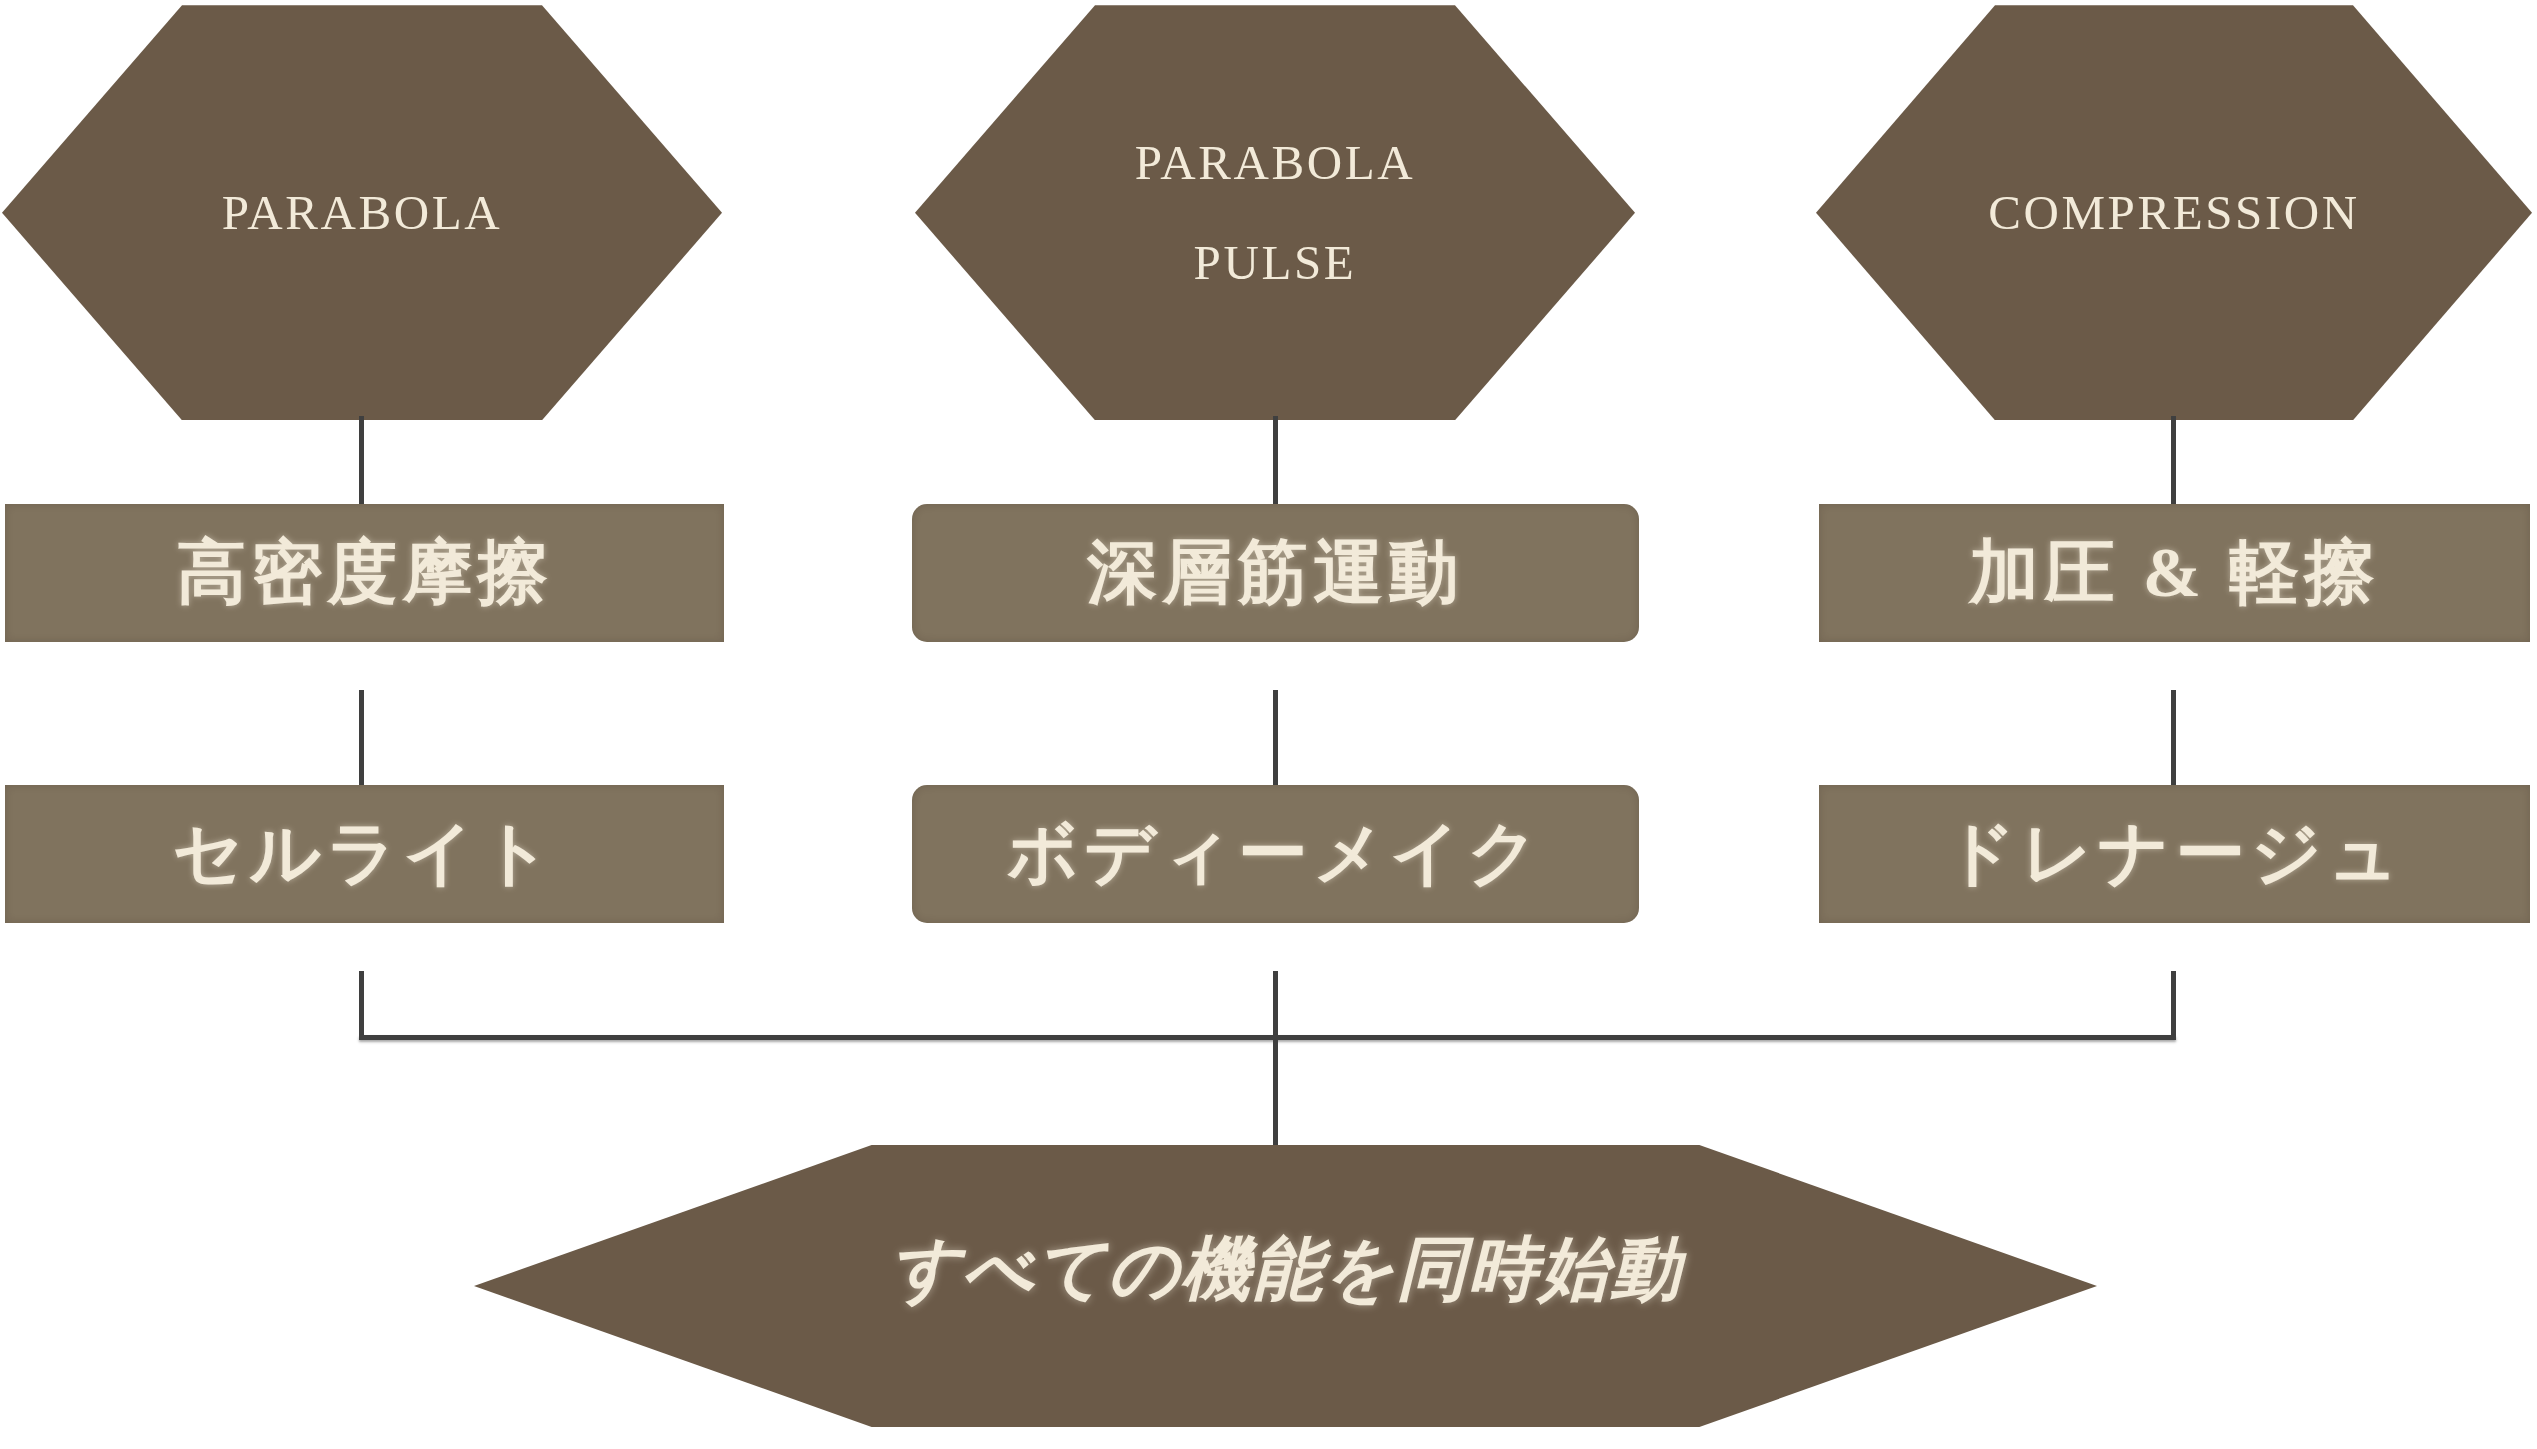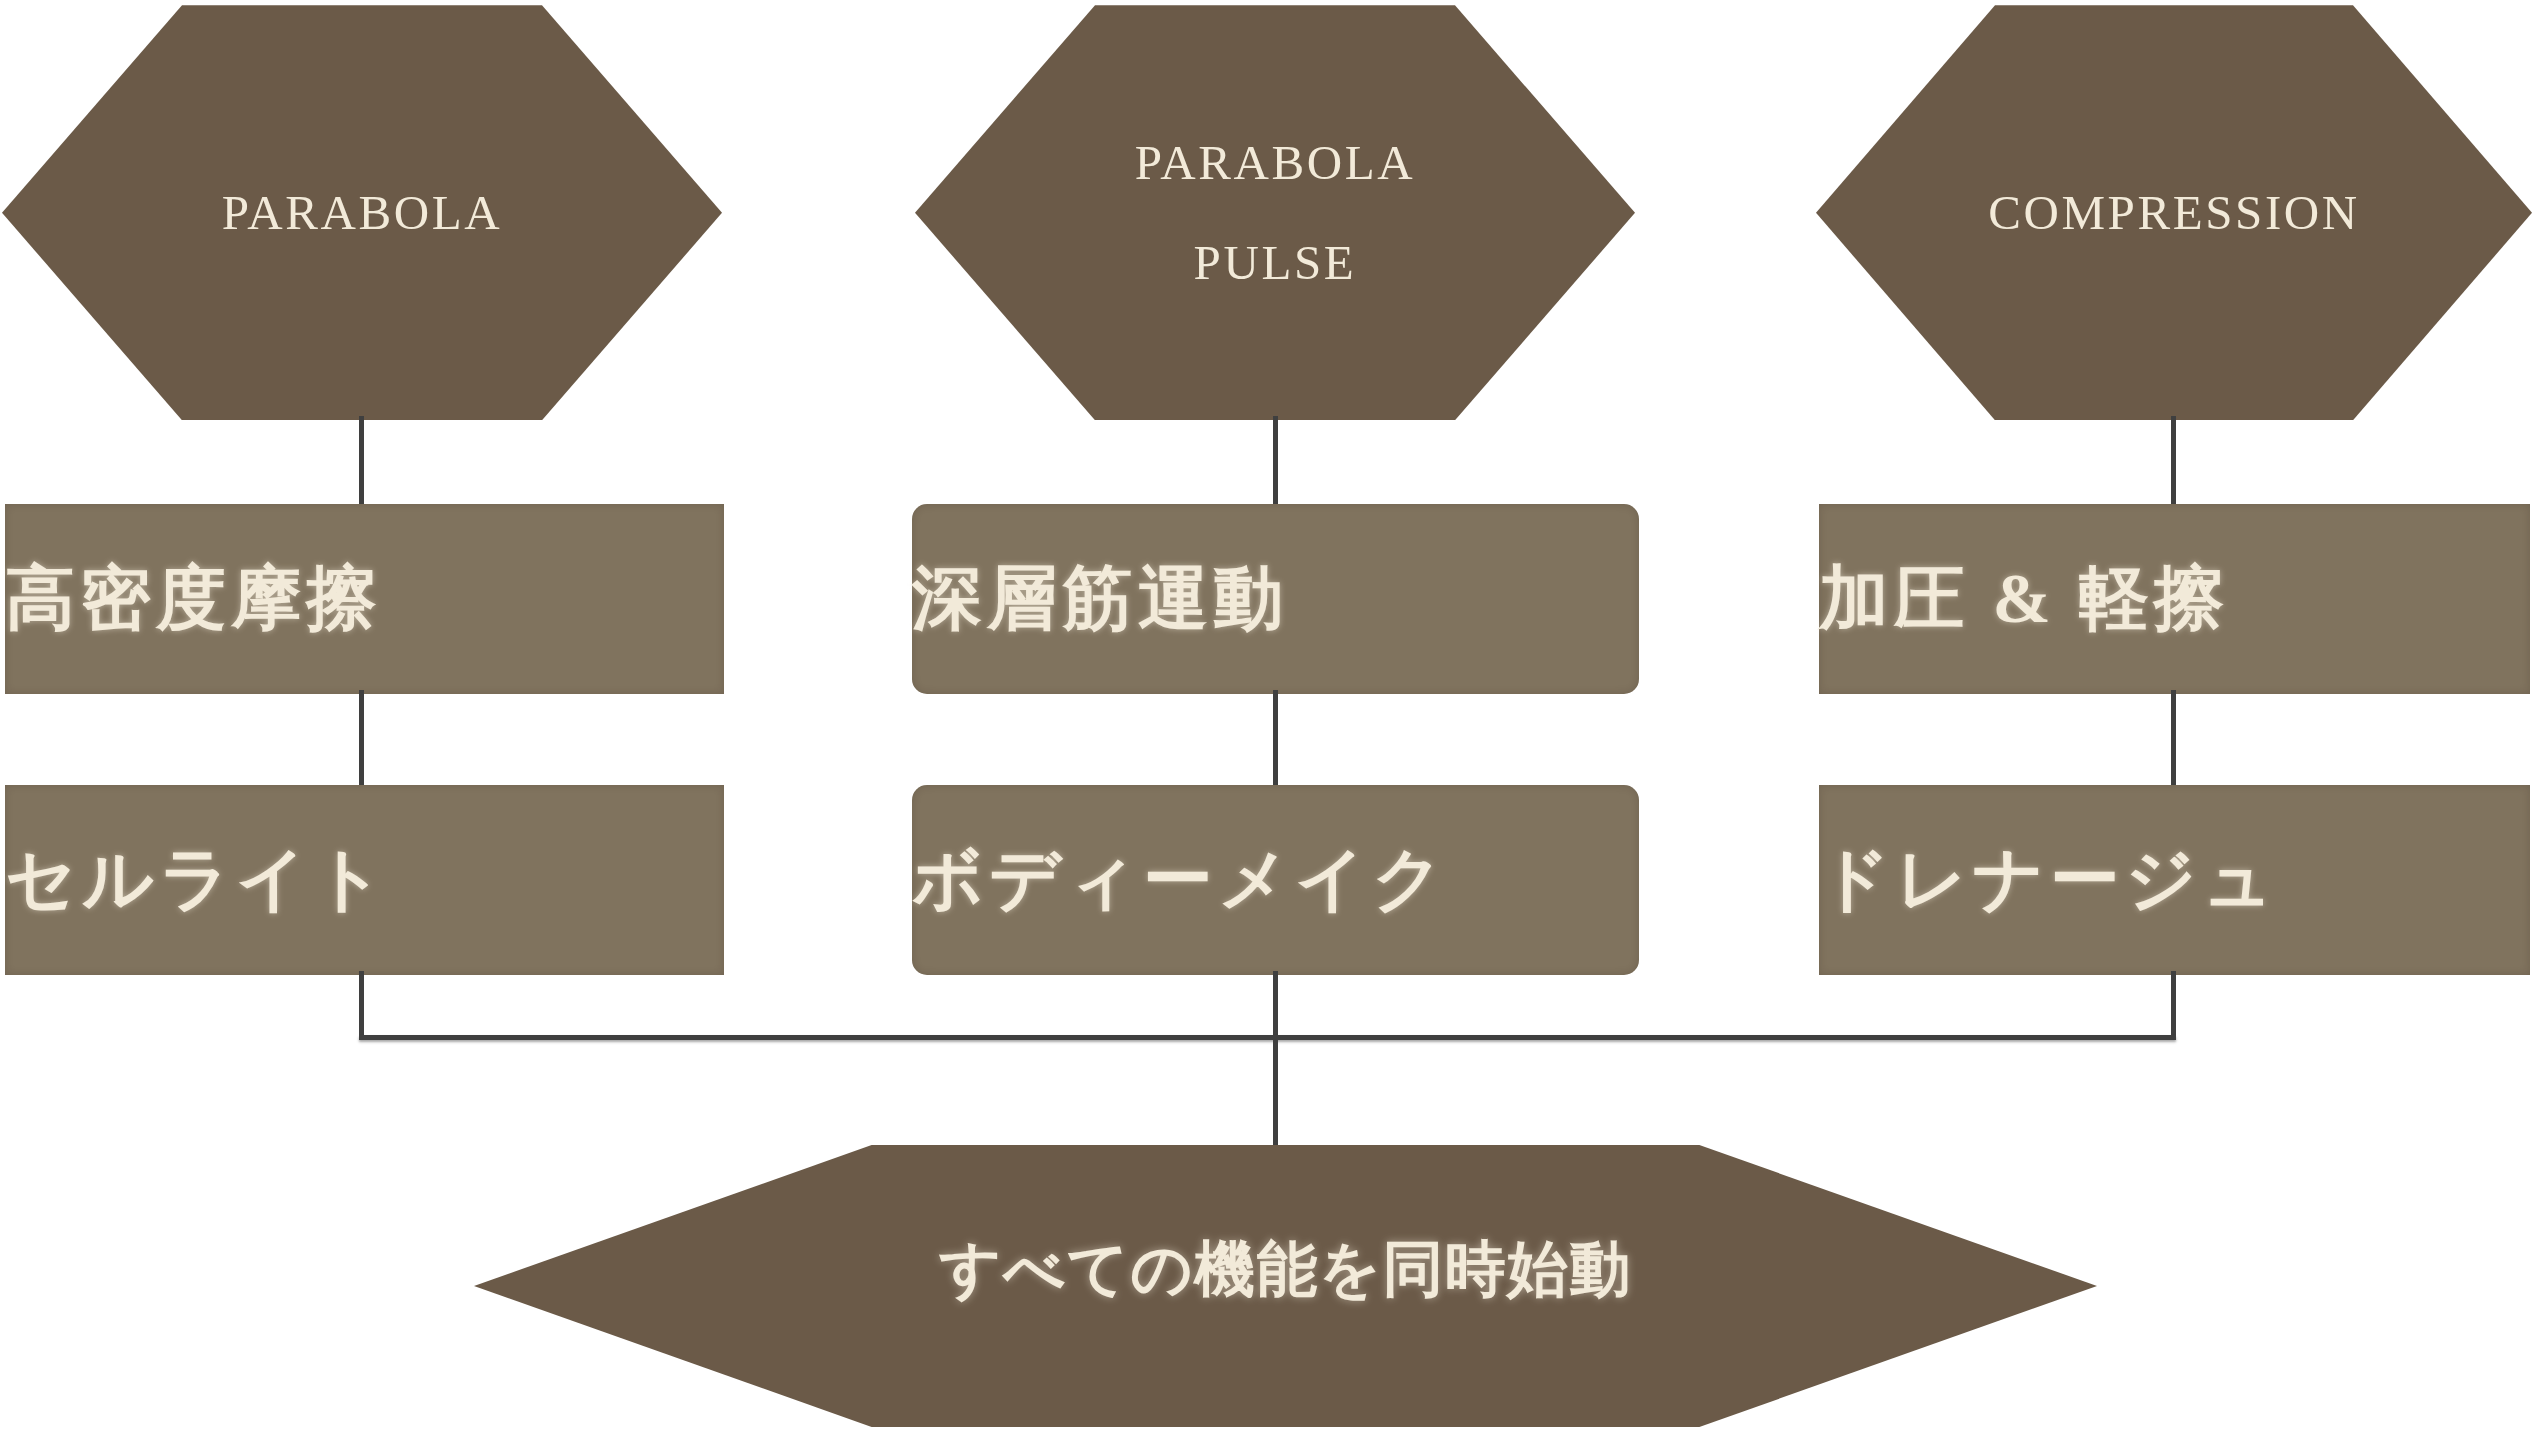--- a/index.html
+++ b/index.html
@@ -38,26 +38,26 @@
     font-size: 49px;
     line-height: 100px;
     letter-spacing: 2.6px;
     font-weight: normal;
   }
   .hex-label .line { display: block; }
 
   
   .box {
     position: absolute;
-    height: 190px;
+    height: 138px;
     background: var(--box, #80735e);
     box-shadow: inset 0 0 8px rgba(40, 30, 20, 0.18);
     display: flex;
     align-items: center;
-    justify-content: flex-start;
+    justify-content: center;
     text-align: center;
   }
   .row-function { top: 504px; }
   .row-target   { top: 785px; }
   .box-1 { left: 5.3px;    width: 719px; }
   .box-2 { left: 912px; width: 727px; border-radius: 15px; }
   .box-3 { left: 1819px; width: 711px; }
   .box-label {
     color: var(--text, #f2ead9);
     font-size: 70px;
@@ -99,26 +99,27 @@
     height: 282px;
     background: var(--hexagon, #6b5a48);
     clip-path: polygon(0% 50%, 24.5% 0%, 75.5% 0%, 100% 50%, 75.5% 100%, 24.5% 100%);
     display: flex;
     align-items: center;
     justify-content: center;
     text-align: center;
   }
   .final-label {
     color: var(--text, #f2ead9);
-    font-size: 61px;
+    font-size: 70px;
     font-weight: bold;
     letter-spacing: 1.3px;
     margin-top: -33px;
     text-shadow: 0 0 8px rgba(250, 243, 228, 0.45);
     white-space: nowrap;
+    font-style: italic;
   }
 </style>
 </head>
 <body>
 
 <div class="canvas">
 
   <div class="hex hex-1">
     <div class="hex-label">
       <span class="line">PARABOLA</span>

